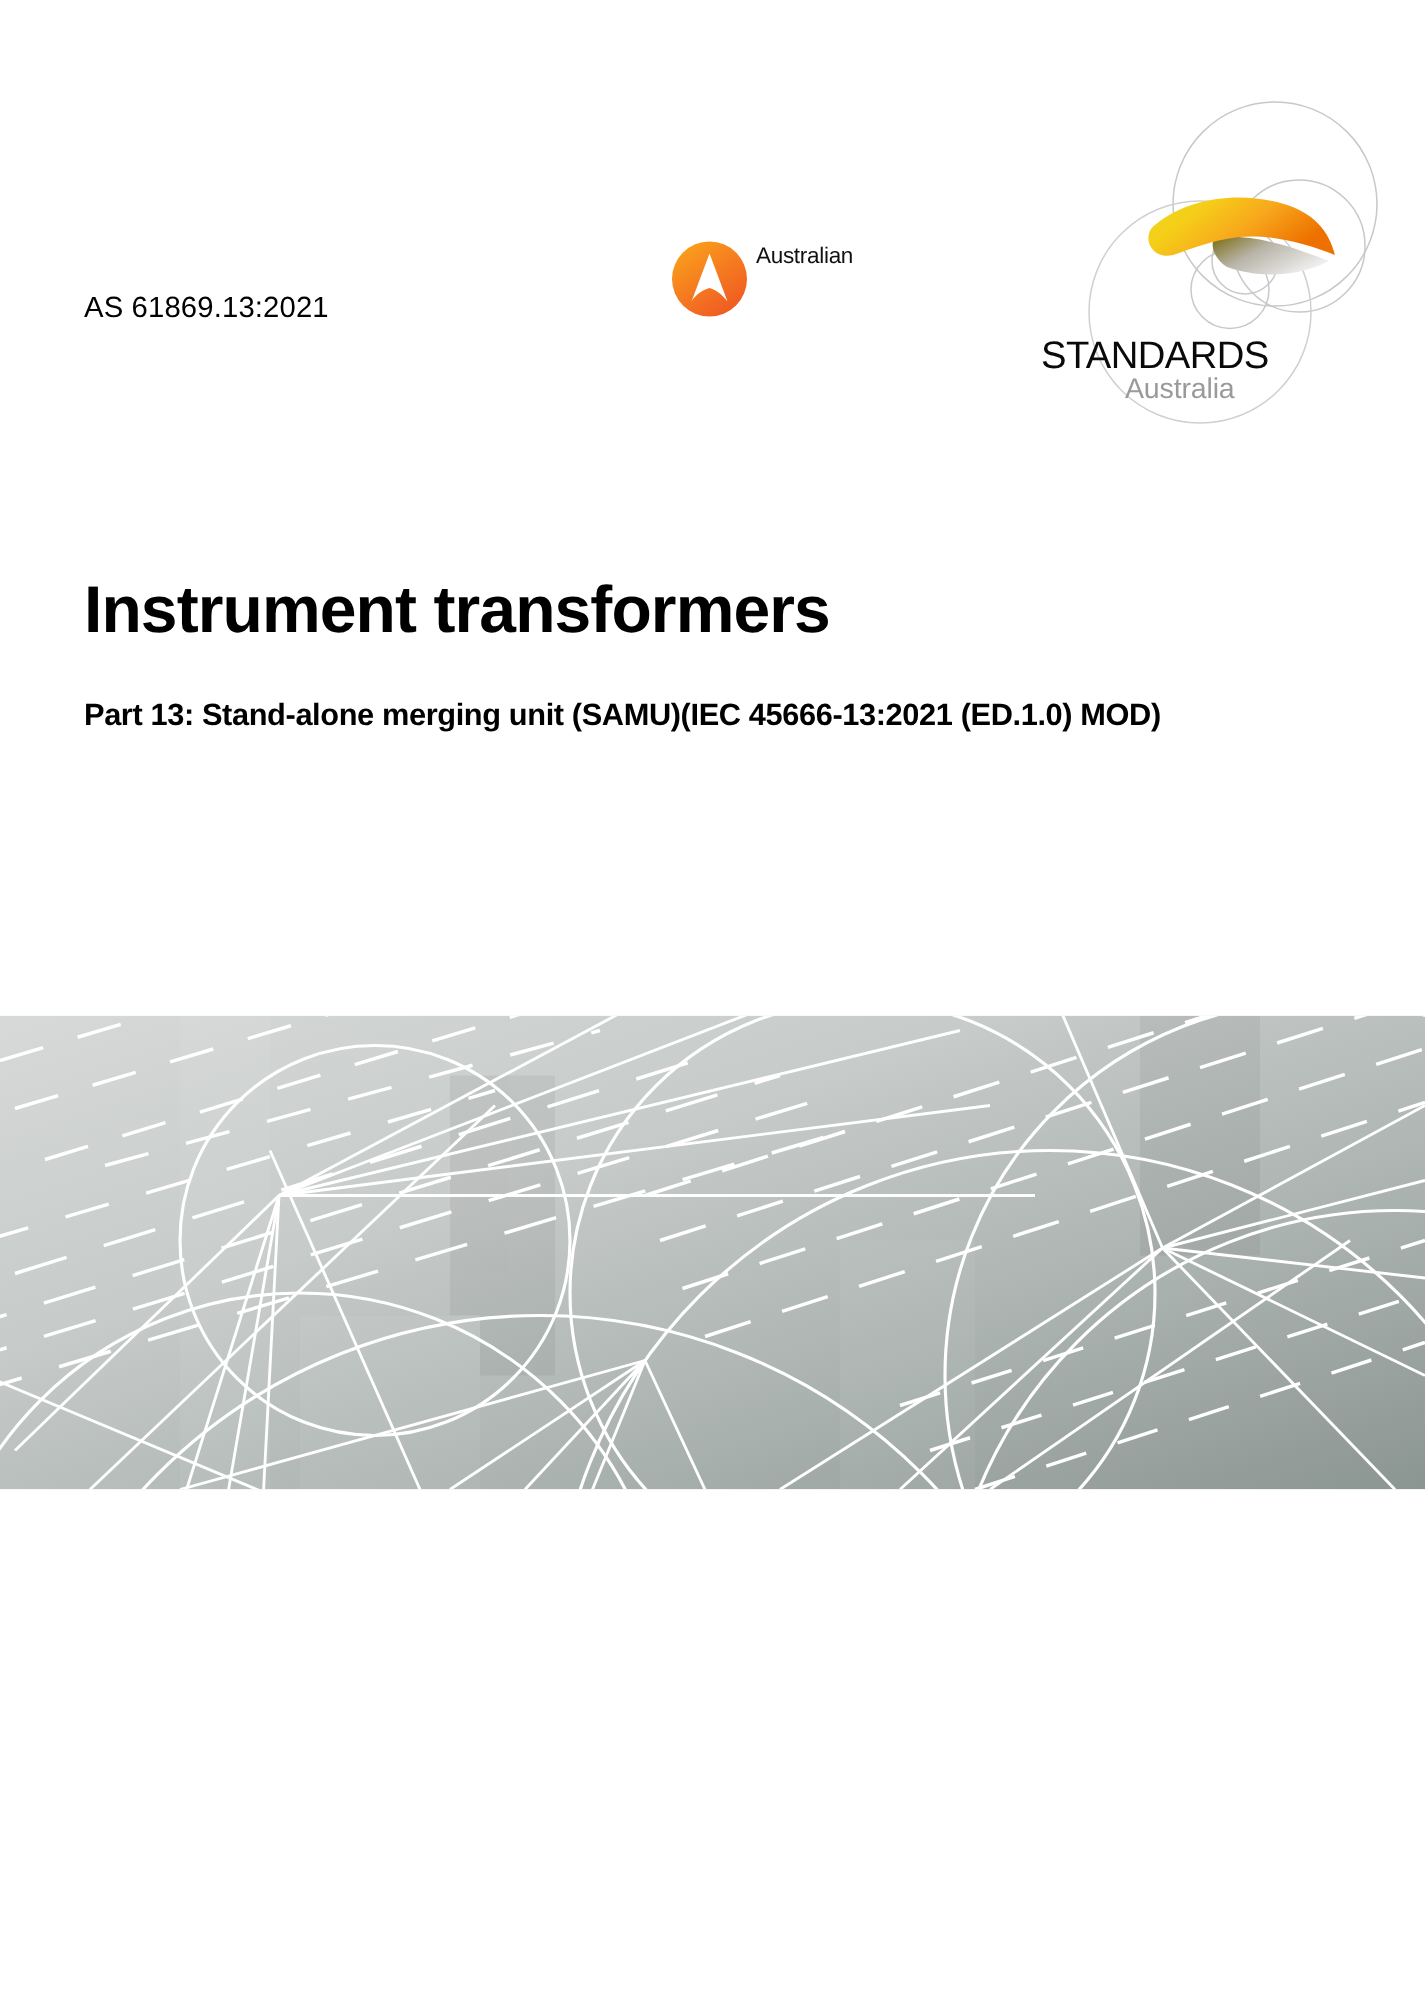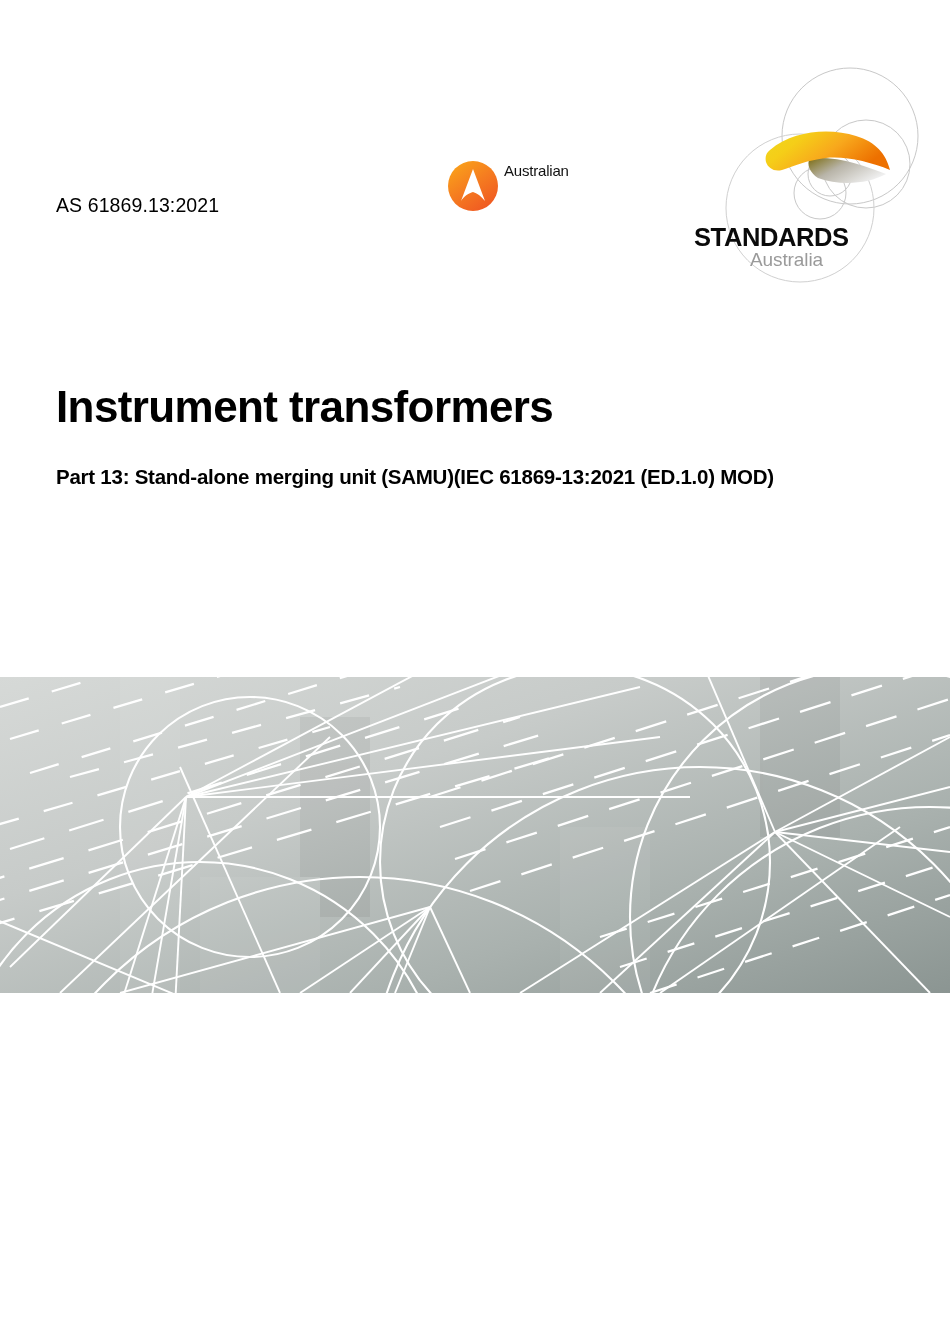--- a/index.html
+++ b/index.html
@@ -91,21 +91,21 @@
     height: 232px;
   }
   .sa-text {
     position: absolute;
     left: 4px;
     top: 166px;
     width: 210px;
   }
   .sa-standards {
     font-size: 25.5px;
-    font-weight: 700;
+    font-weight: 400;
     color: #0a0a0a;
     letter-spacing: -0.4px;
     line-height: 26px;
     display: block;
   }
   .sa-australia {
     font-size: 19px;
     font-weight: 400;
     color: #9a9a9a;
     letter-spacing: -0.1px;
@@ -210,21 +210,21 @@
     </svg>
     <div class="sa-text">
       <span class="sa-standards">STANDARDS</span>
       <span class="sa-australia">Australia</span>
     </div>
   </div>
 </div>
 
 <div class="title-block">
   <h1 class="main-title">Instrument transformers</h1>
-  <h2 class="sub-title">Part 13: Stand-alone merging unit (SAMU)(IEC 61869-13:2021 (ED.1.0) MOD)</h2>
+  <h2 class="sub-title">Part 13: Stand-alone merging unit (SAMU)(IEC 45666-13:2021 (ED.1.0) MOD)</h2>
 </div>
 
 <div class="banner">
   <svg width="950" height="316" viewBox="0 0 950 316">
     <defs>
       <linearGradient id="bgGrad" x1="0%" y1="0%" x2="100%" y2="100%">
         <stop offset="0%" stop-color="#d6d9d7"></stop>
         <stop offset="35%" stop-color="#c7cbc9"></stop>
         <stop offset="70%" stop-color="#a9b1ae"></stop>
         <stop offset="100%" stop-color="#8b9592"></stop>

